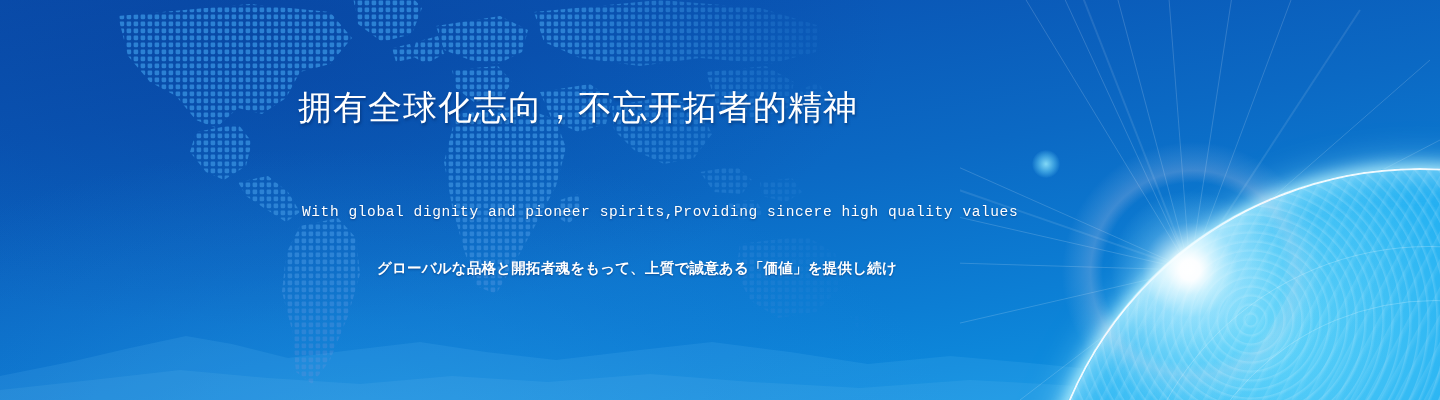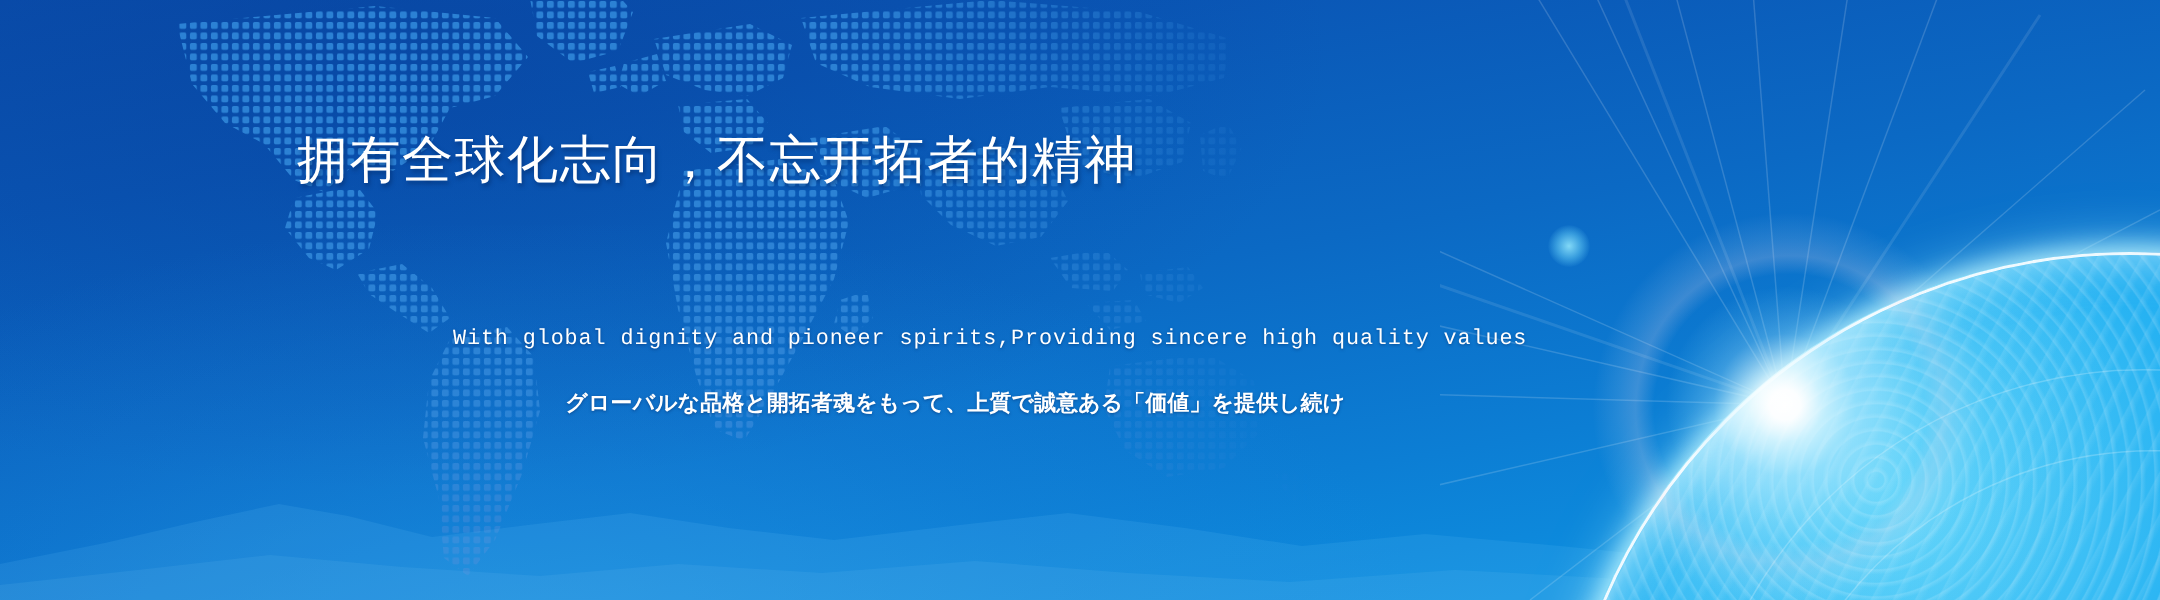--- a/index.html
+++ b/index.html
@@ -137,29 +137,30 @@
     left: 198px;
     top: 86px;
     width: 760px;
     color: #ffffff;
     font-family: "Liberation Serif", "DejaVu Serif", serif;
     font-size: 34px;
     line-height: 44px;
     letter-spacing: 1px;
     white-space: nowrap;
     text-shadow: 1px 2px 3px rgba(3,38,95,0.55);
+    text-align: center;
   }
   .headline .hl-2 {
     display: block;
     padding-left: 166px;
   }
   .sub-en {
     position: absolute;
     left: 302px;
-    top: 218px;
+    top: 204px;
     color: #ffffff;
     font-family: "Liberation Mono", "DejaVu Sans Mono", monospace;
     font-size: 14.5px;
     letter-spacing: 0.6px;
     white-space: nowrap;
     text-shadow: 0 1px 2px rgba(3,38,95,0.5);
   }
   .sub-jp {
     position: absolute;
     left: 377px;

